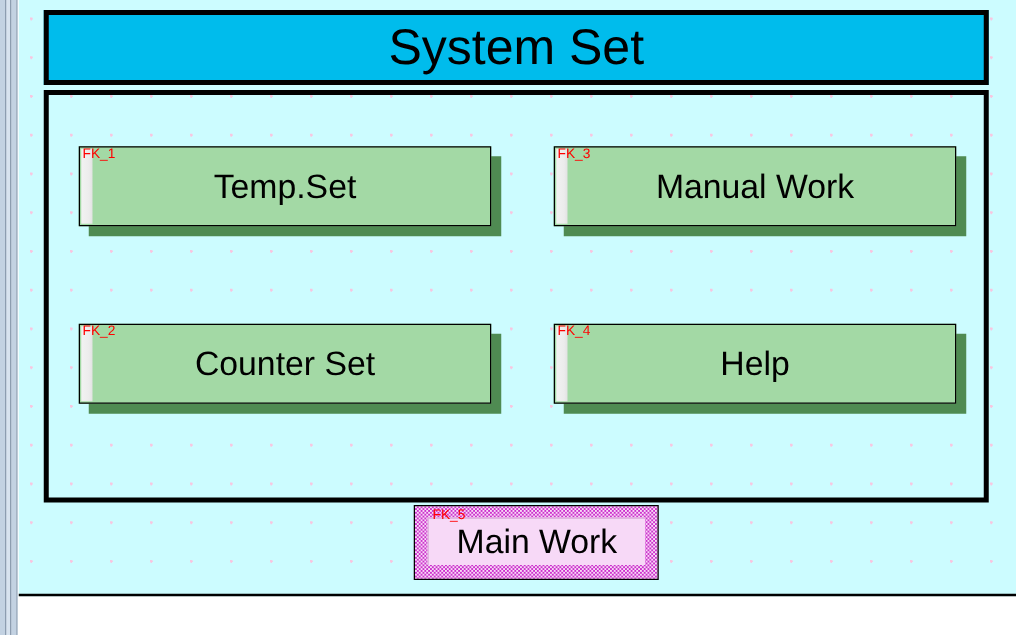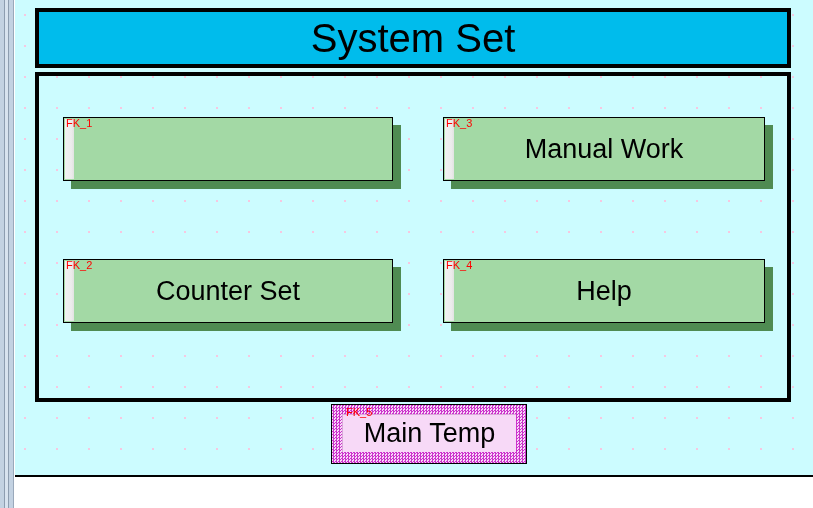--- a/index.html
+++ b/index.html
@@ -189,20 +189,21 @@
     <div class="titlebar">
       <span class="title-text">System Set</span>
     </div>
 
     <div class="panel"></div>
 
     <div class="fbtn" style="left:48px; top:117px; width:330px; height:64px;">
       <div class="shadow"></div>
       <div class="face">
         <div class="bevel"></div>
+        <span class="label">Temp.Set</span>
       </div>
       <span class="fk">FK_1</span>
     </div>
 
     <div class="fbtn" style="left:428px; top:117px; width:322px; height:64px;">
       <div class="shadow"></div>
       <div class="face">
         <div class="bevel"></div>
         <span class="label">Manual Work</span>
       </div>
@@ -223,21 +224,21 @@
       <div class="face">
         <div class="bevel"></div>
         <span class="label">Help</span>
       </div>
       <span class="fk">FK_4</span>
     </div>
 
     <div class="pbtn" style="left:316px; top:404px; width:196px; height:60px;">
       <div class="pface">
         <span class="fk">FK_5</span>
-        <span class="label">Main Temp</span>
+        <span class="label">Main Work</span>
       </div>
     </div>
 
 
   </div>
 
   <div class="editor-bottom"></div>
 
 </div>
 

